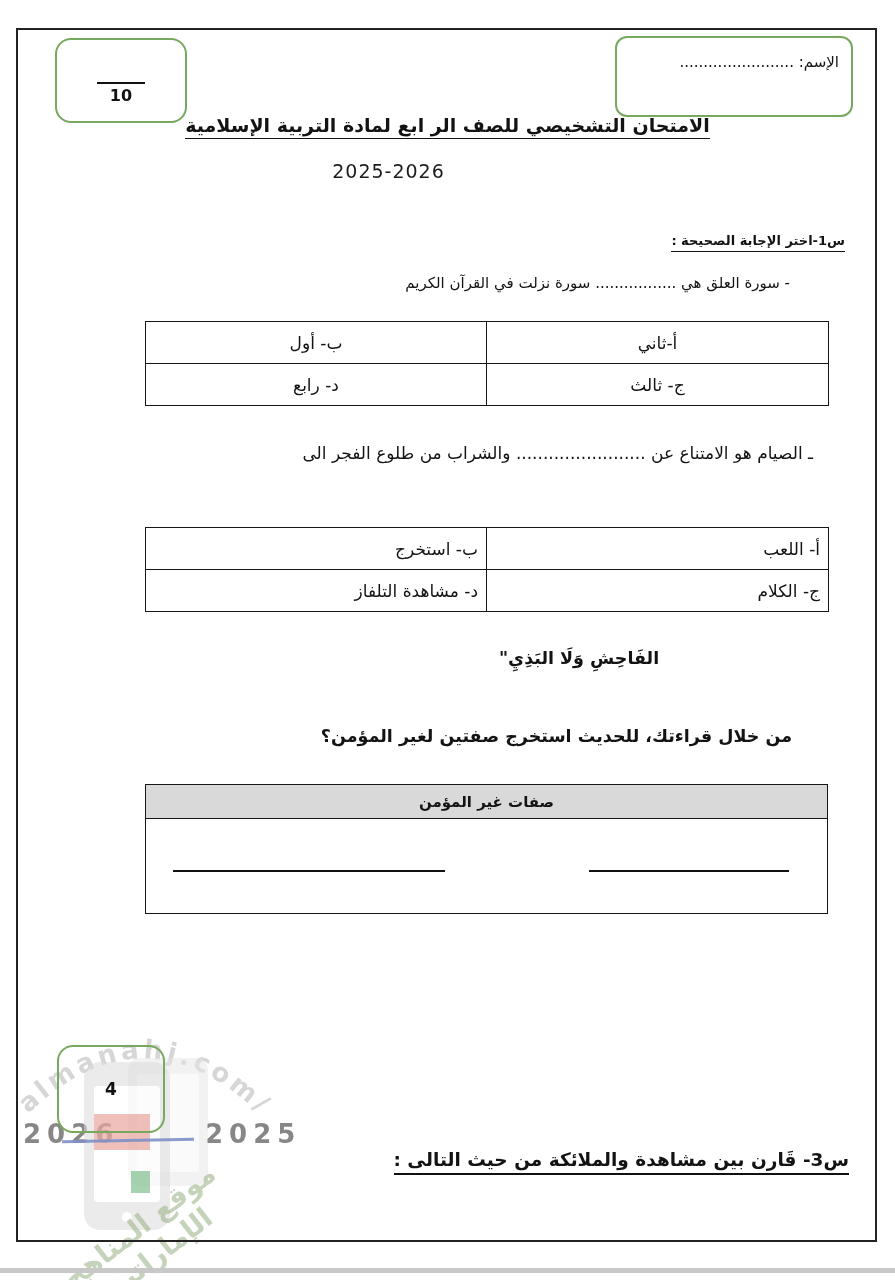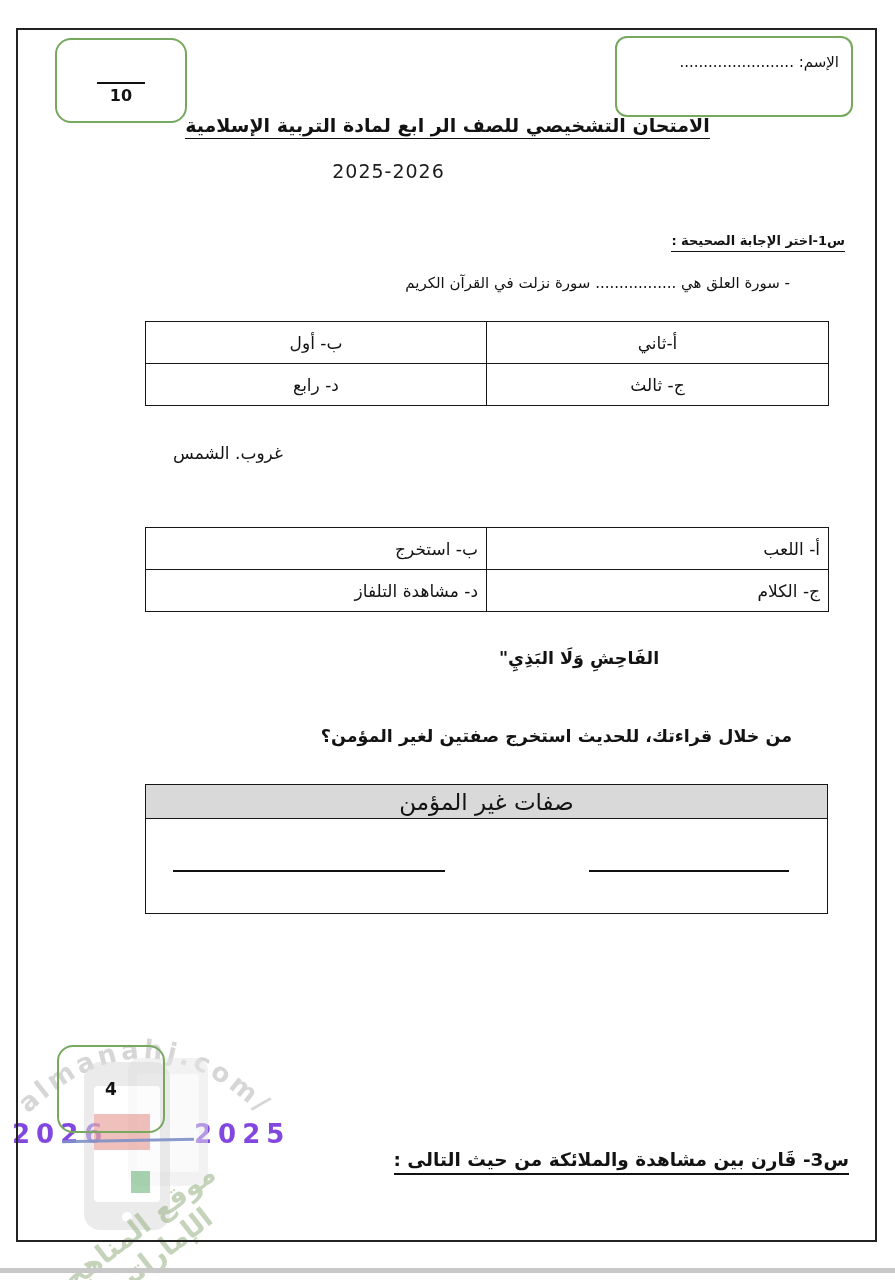--- a/index.html
+++ b/index.html
@@ -4,21 +4,21 @@
 <style>
   html,body{margin:0;padding:0;}
   body{
     width:895px;height:1280px;position:relative;background:#ffffff;
     font-family:"DejaVu Sans",sans-serif;color:#131313;overflow:hidden;
   }
   .abs{position:absolute;}
   
   .wm{z-index:0;}
   .wm-url-svg{left:20px;top:1018px;}
-  .wm-year{font-size:26px;font-weight:bold;color:#6d28d9;letter-spacing:6px;opacity:.85;}
+  .wm-year{font-size:26px;font-weight:bold;color:#737373;letter-spacing:6px;opacity:.85;margin-left:11px;}
   .wm-2026{left:12px;top:1119px;}
   .wm-2025{left:194px;top:1119px;}
   .phone1{left:84px;top:1062px;width:86px;height:168px;background:#dcdcdc;border-radius:16px;opacity:.55;}
   .phone1 .screen{position:absolute;left:10px;right:10px;top:24px;bottom:28px;background:#ffffff;border-radius:4px;}
   .phone1 .dot{position:absolute;left:50%;bottom:8px;width:10px;height:10px;margin-left:-5px;border-radius:50%;background:#ffffff;}
   .phone2{left:128px;top:1058px;width:80px;height:128px;background:#e7e7e7;border-radius:12px;opacity:.5;}
   .phone2 .screen{position:absolute;left:9px;right:9px;top:16px;bottom:14px;background:#f7f7f7;border-radius:3px;}
   .redblock{left:94px;top:1114px;width:56px;height:36px;background:#d96257;opacity:.4;}
   .greenblock{left:131px;top:1171px;width:19px;height:22px;background:#3e9e52;opacity:.45;}
   .wm-site{left:0px;top:1206px;width:300px;transform:rotate(-38deg);text-align:center;
@@ -49,22 +49,22 @@
   .q1-item2{left:145px;top:439px;width:668px;direction:rtl;font-size:17px;line-height:28px;}
   .q1-item2 .l2{text-align:left;padding-left:28px;}
   .t2{left:145px;top:527px;}
   .t2 td{width:342px;text-align:right;padding-right:8px;}
   .t2 td:last-child{width:341px;}
   .q2-hadith{left:145px;top:644px;width:709px;direction:rtl;font-size:17.5px;font-weight:bold;
     line-height:29px;text-align:right;}
   .q2-hadith .l2{padding-left:354px;text-align:left;direction:rtl;}
   .q2-prompt{right:103px;top:726px;direction:rtl;font-size:17.5px;font-weight:bold;}
   .t3{left:145px;top:784px;border-collapse:collapse;width:683px;}
-  .t3 th{border:1.6px solid #161616;background:#d9d9d9;height:31px;font-size:23px;
-    font-weight:normal;text-align:center;}
+  .t3 th{border:1.6px solid #161616;background:#d9d9d9;height:31px;font-size:15px;
+    font-weight:bold;text-align:center;}
   .t3 td{border:1.6px solid #161616;height:92px;position:relative;}
   .blank{position:absolute;border-top:2.2px solid #111;}
   .blank-left{left:27px;top:51px;width:272px;}
   .blank-right{left:443px;top:51px;width:200px;}
   .page-num-box{left:57px;top:1045px;width:104px;height:84px;display:flex;align-items:center;
     justify-content:center;font-size:17px;font-weight:bold;}
   .blue-line{left:62px;top:1139px;width:132px;height:2.5px;background:#7e90c6;transform:rotate(-1deg);opacity:.9;}
   .q3-header{right:46px;top:1149px;direction:rtl;font-size:18.5px;font-weight:bold;}
   .q3-header .u{border-bottom:2px solid #111;padding-bottom:3px;}
 </style>
@@ -121,21 +121,21 @@
     <td>ب- أول</td>
   </tr>
   <tr>
     <td>ج- ثالث</td>
     <td>د- رابع</td>
   </tr>
 </tbody>
   </table>
 
 <div class="abs ct q1-item2">
-  <div class="l2">غروب. الشمس</div>
+  <div class="l1">ـ الصيام هو الامتناع عن ........................ والشراب  من طلوع  الفجر الى</div>
 </div>
 
 <table class="abs ct opt t2">
   <tbody>
       <tr>
     <td>أ- اللعب</td>
     <td>ب- استخرج</td>
   </tr>
   <tr>
     <td>ج- الكلام</td>

